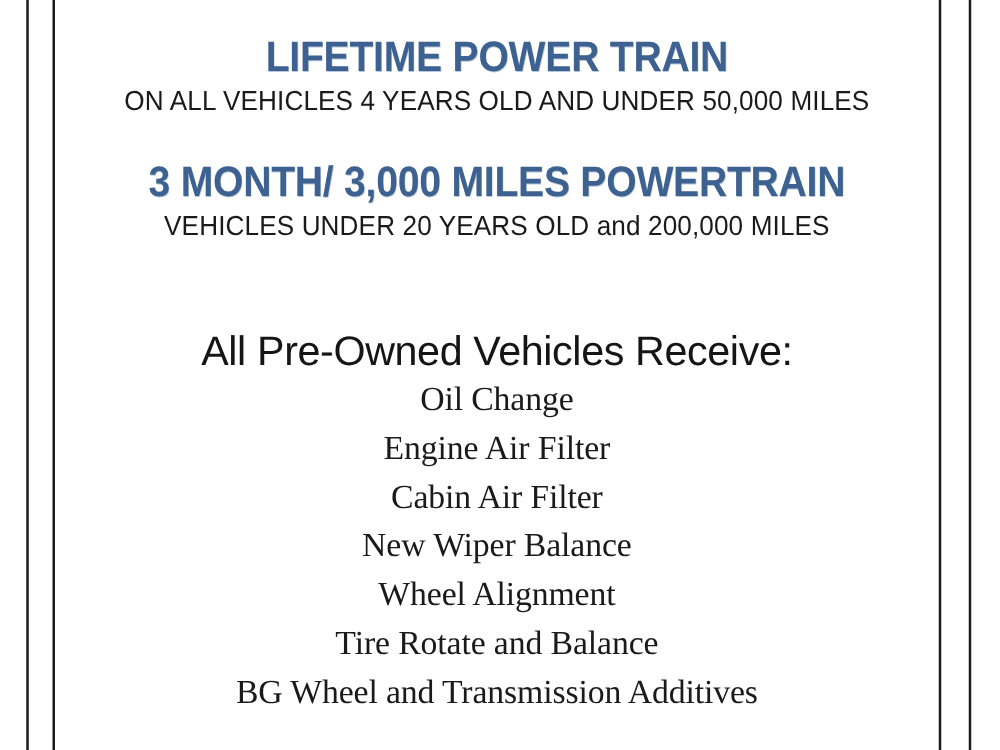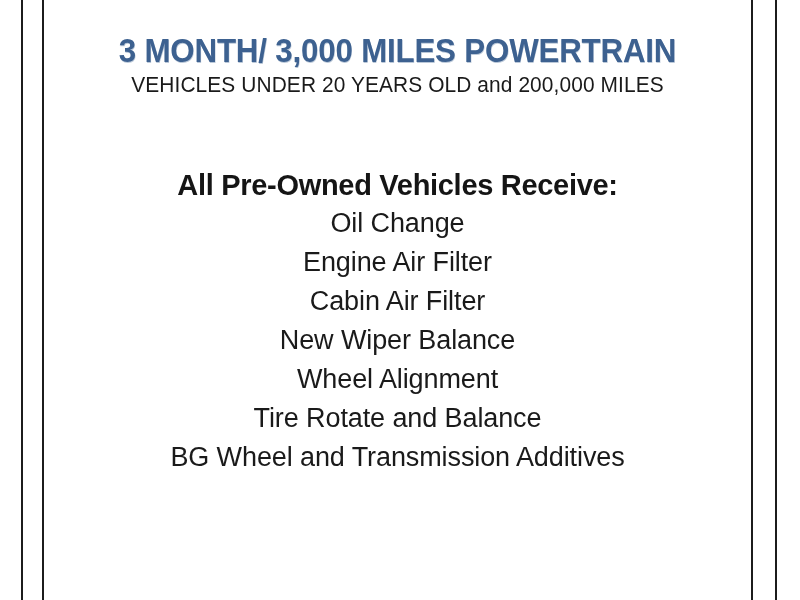--- a/index.html
+++ b/index.html
@@ -76,31 +76,32 @@
     white-space: nowrap;
   }
 
   
   .block-services {
     padding-top: 66px;
   }
 
   .services-title {
     color: #151515;
-    font-weight: bold;
-    font-size: 29px;
+    font-weight: normal;
+    font-size: 33px;
     line-height: 38px;
     letter-spacing: -0.3px;
     white-space: nowrap;
   }
 
   #services-list {
     list-style: none;
     margin: 0;
     padding: 0;
+    font-family: Liberation Serif, serif;
   }
   #services-list li {
     color: #1a1a1a;
     font-weight: normal;
     font-size: 27px;
     line-height: 39px;
     letter-spacing: -0.1px;
     white-space: nowrap;
   }
 </style>
@@ -109,20 +110,24 @@
 
 <div id="flyer">
 
   <div class="rule left-outer"></div>
   <div class="rule left-inner"></div>
   <div class="rule right-inner"></div>
   <div class="rule right-outer"></div>
 
   <div id="content">
 
+    <div class="block-lifetime">
+      <div class="headline">LIFETIME POWER TRAIN</div>
+      <div class="subline">ON ALL VEHICLES 4 YEARS OLD AND UNDER 50,000 MILES</div>
+    </div>
 
     <div class="block-three-month">
       <div class="headline">3 MONTH/ 3,000 MILES POWERTRAIN</div>
       <div class="subline">VEHICLES UNDER 20 YEARS OLD and 200,000 MILES</div>
     </div>
 
     <div class="block-services">
       <div class="services-title">All Pre-Owned Vehicles Receive:</div>
       <ul id="services-list">
           <li>Oil Change</li>

